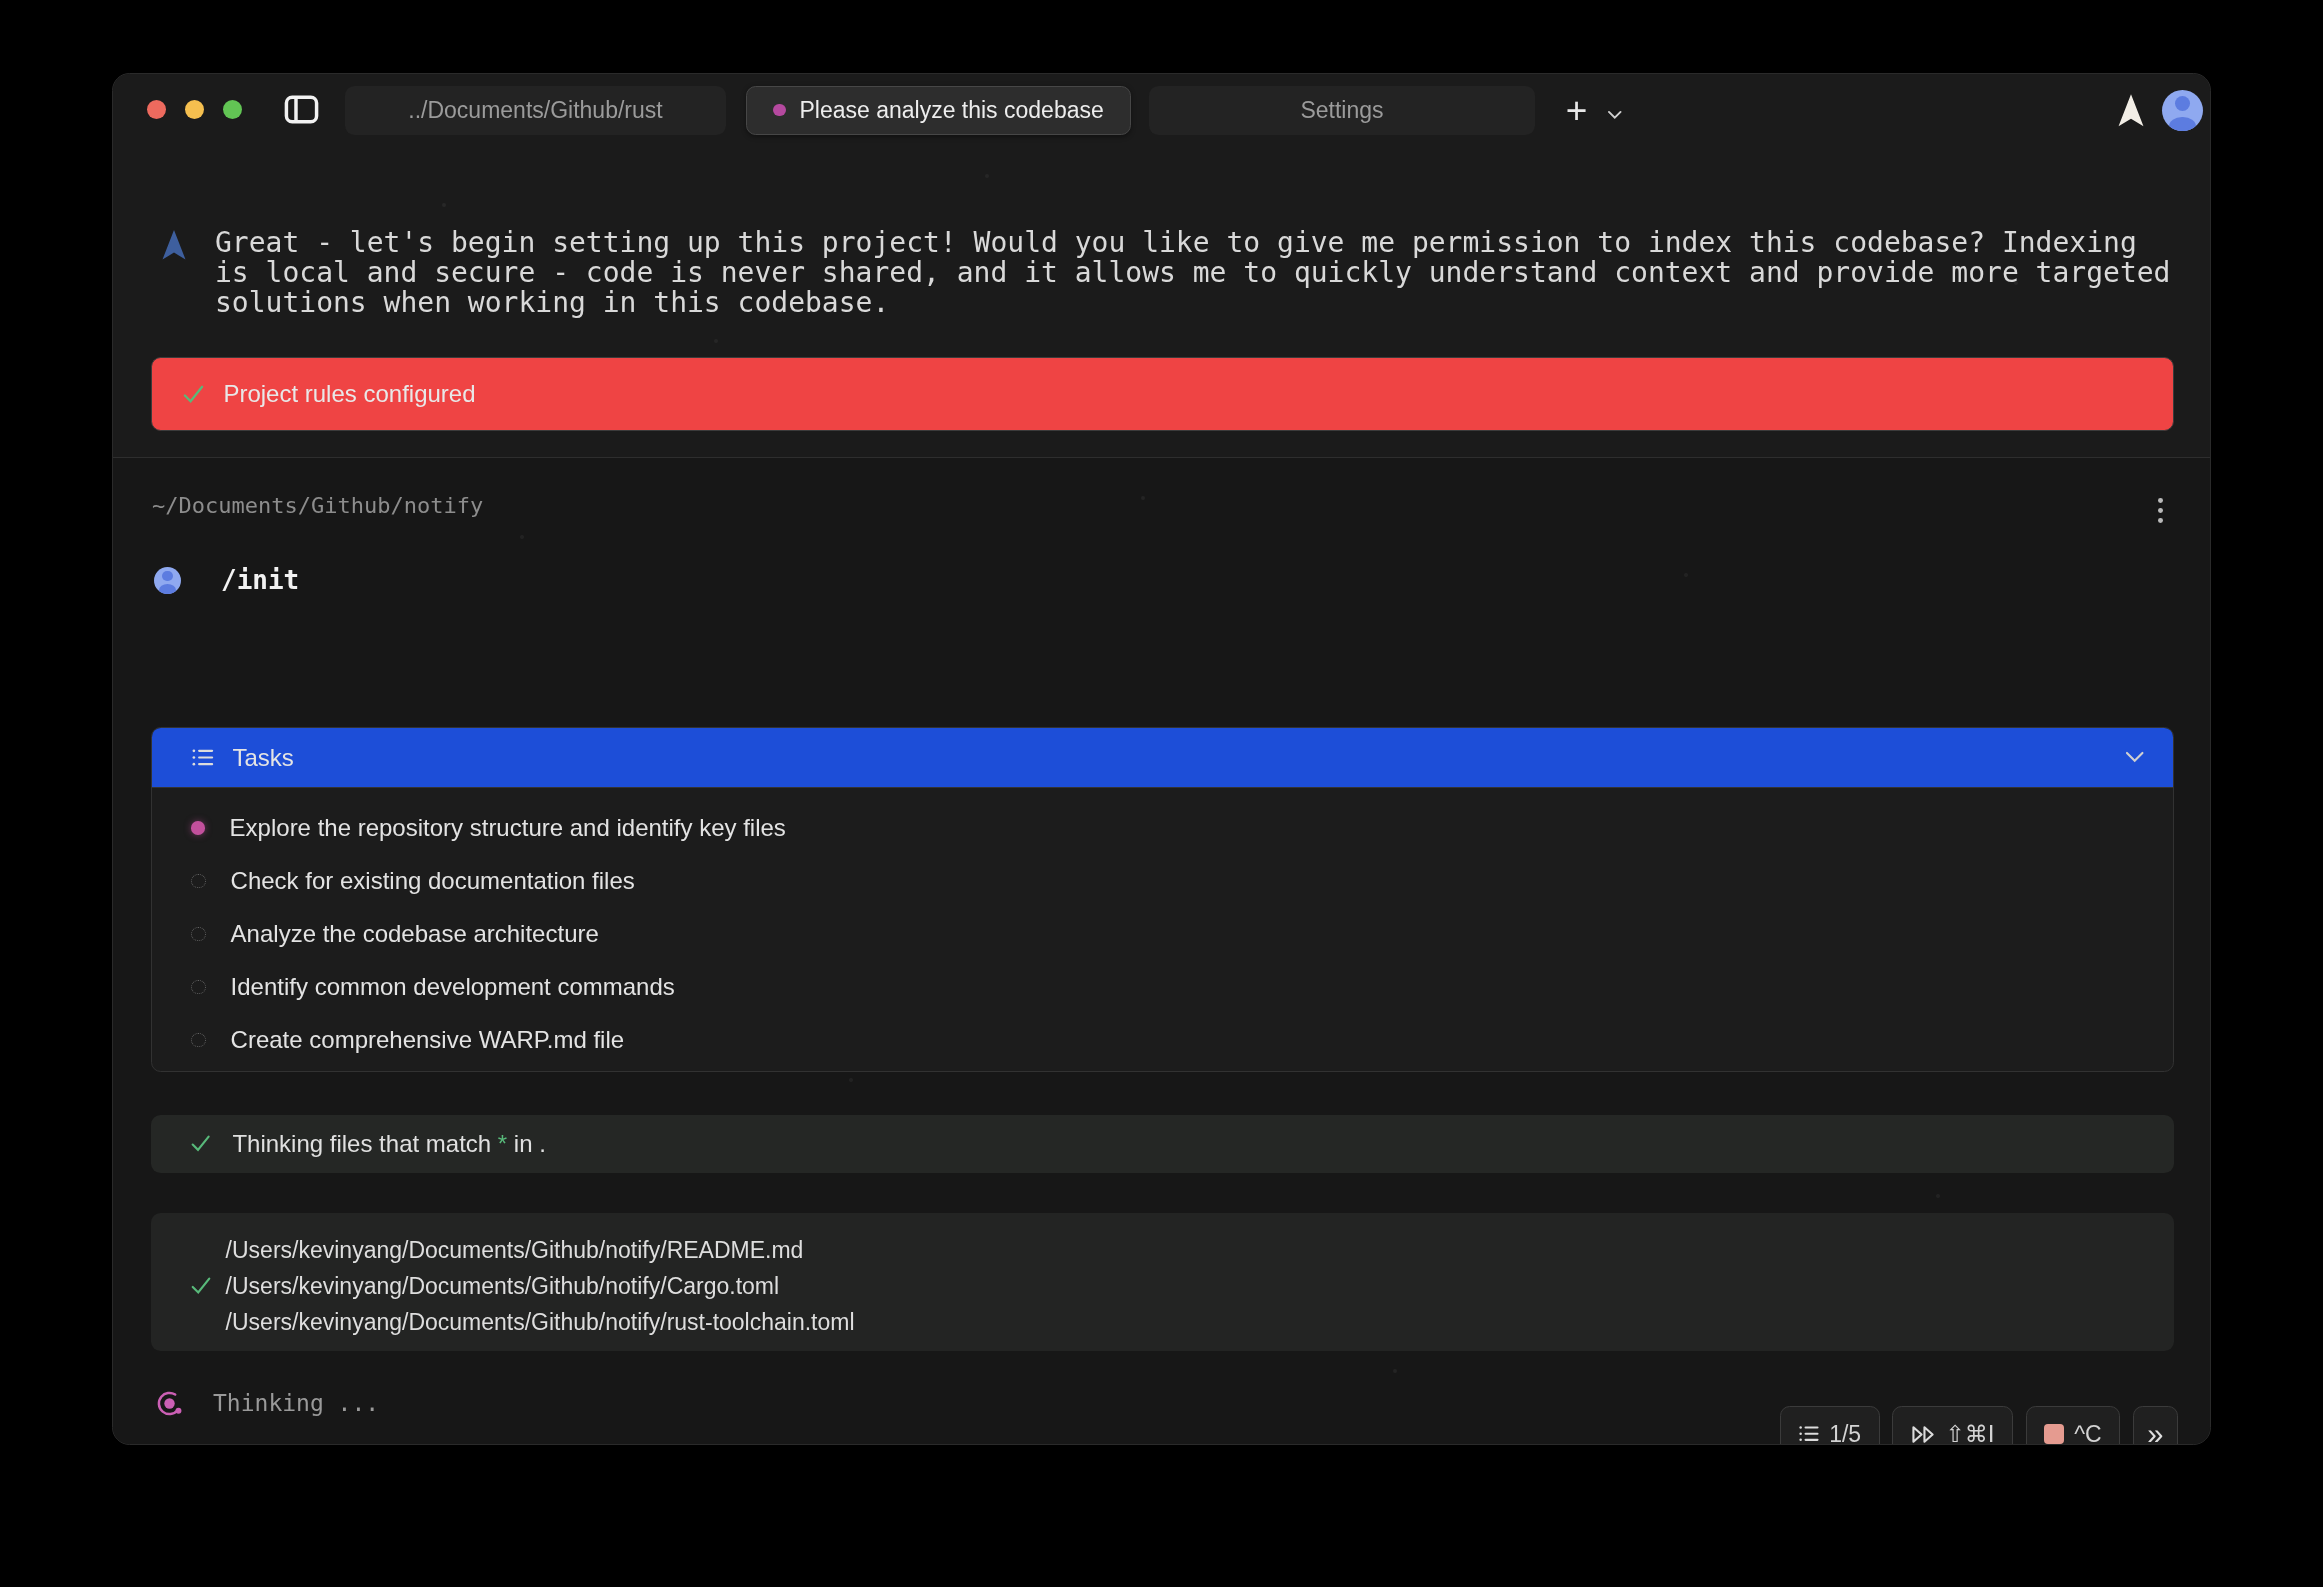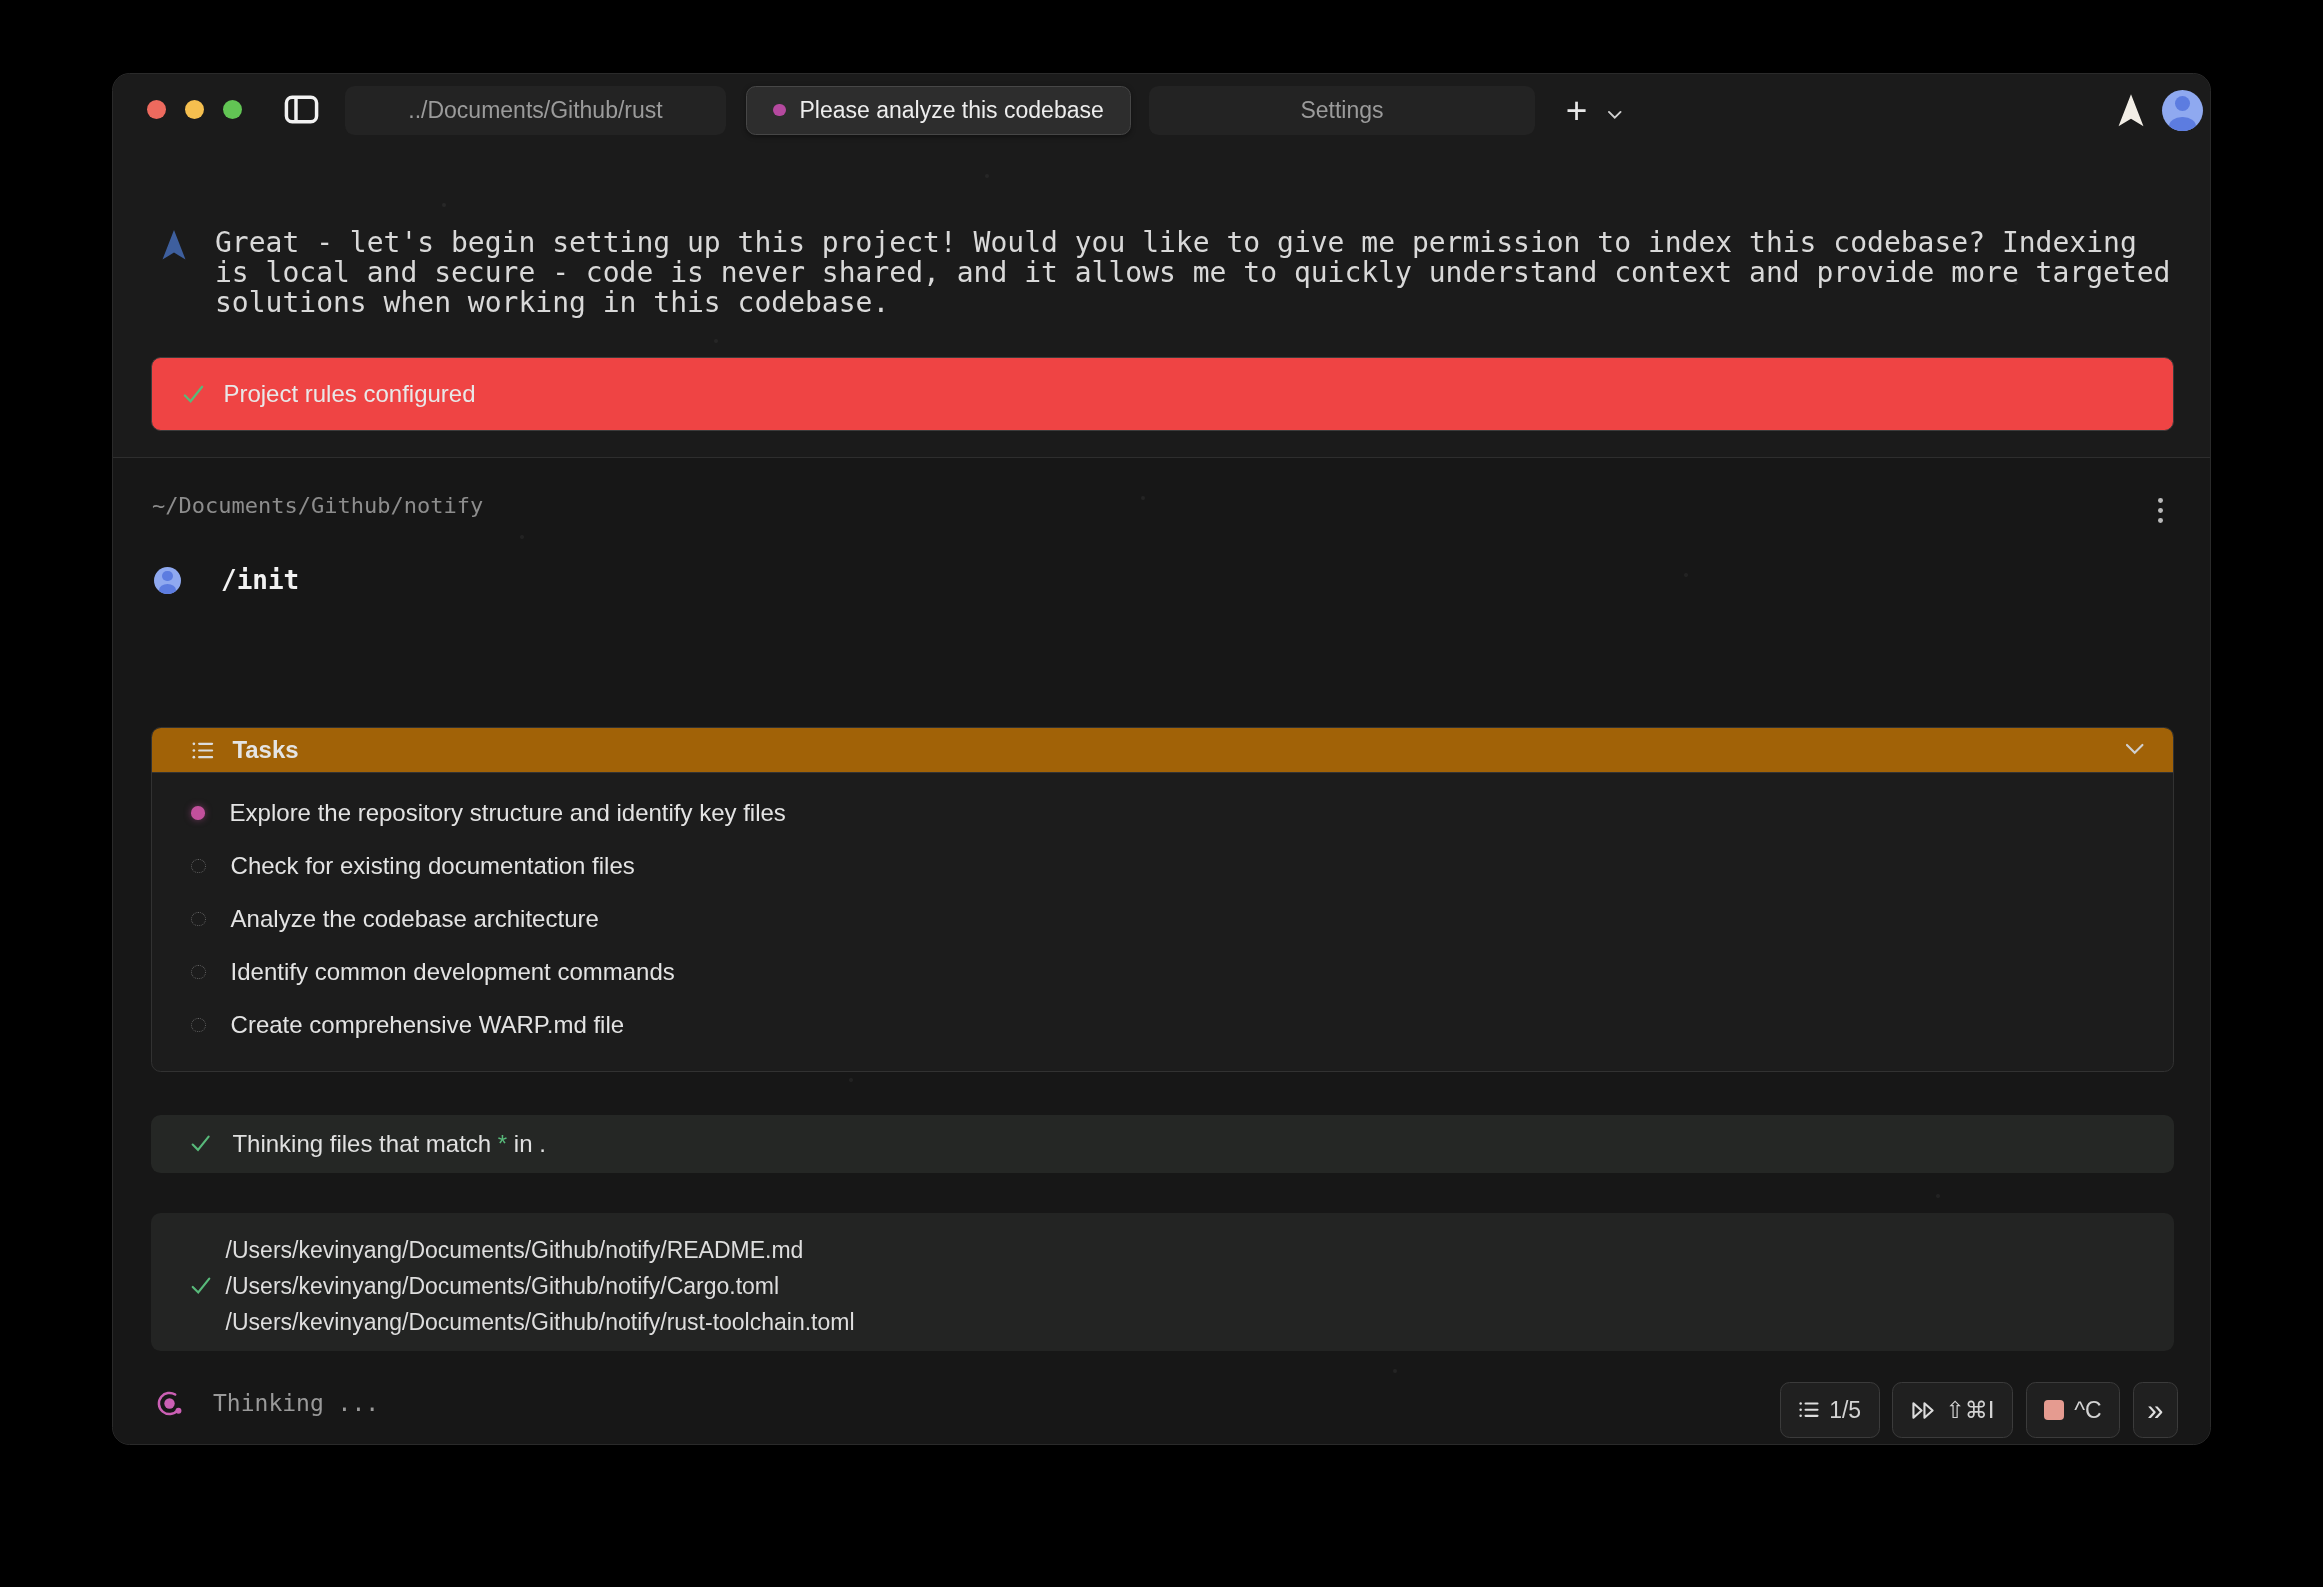--- a/index.html
+++ b/index.html
@@ -62,22 +62,22 @@
   .kebab { position:absolute; left:2028px; top:33px; width:39px; height:39px;
     display:flex; flex-direction:column; align-items:center; justify-content:center; gap:4.9px; }
   .kebab span { width:4.9px; height:4.9px; border-radius:50%; background:#b9b9b9; }
   .cmd-row { position:absolute; left:41px; top:107px; display:flex; align-items:center; gap:40px; }
   .cmd-avatar { width:27px; height:27px; }
   .cmd-text { font-family:"DejaVu Sans Mono", monospace; font-weight:bold; font-size:26px; color:#f2f2f2; }
   .conv2 .ai-row { top:167px; left:49px; }
 
   
   .tasks-panel { top:269px; height:345px; background:#1c1c1c; border:1px solid #323232; overflow:hidden; }
-  .tasks-header { height:45px; background:#a16207; border-bottom:1px solid #333;
-    display:flex; align-items:center; padding:0 29px 0 39px; gap:18.4px;font-weight:bold; }
+  .tasks-header { height:60px; background:#1d4ed8; border-bottom:1px solid #333;
+    display:flex; align-items:center; padding:0 29px 0 39px; gap:18.4px; }
   .list-icon { width:23px; height:23px; color:#dcdcdc; flex:0 0 auto; }
   .tasks-title { font-size:24px; color:#e4e4e4; flex:1 1 auto; }
   .tasks-chevron { color:#d0d0d0; }
   .tasks-body { padding-top:13.6px; }
   .task-row { height:53px; display:flex; align-items:center; padding-left:39px; gap:25px; }
   .task-bullet { width:14.6px; height:14.6px; border-radius:50%; border:1.9px dotted #626262; flex:0 0 auto; }
   .task-bullet.active { width:13.6px; height:13.6px; border:none; background:#c2509c; box-shadow:0 0 7.8px rgba(194,80,156,.5); }
   .task-label { font-size:24px; color:#e3e3e3; }
 
   
@@ -93,21 +93,21 @@
   .file-check.empty { visibility:hidden; }
   .file-path { font-size:23px; color:#dedede; }
 
   
   .status-bar { position:absolute; left:0; top:924px; width:100%; height:46px; }
   .spinner { position:absolute; left:43px; top:7.8px; width:27px; height:27px; }
   .thinking { position:absolute; left:100px; top:7.8px; font-size:23px; color:#9a9a9a; }
   .actions { position:absolute; right:32px; top:0; display:flex; gap:12.6px; }
   .btn { height:56px; border-radius:9.7px; background:#202020; border:1px solid #3b3b3b;
     display:flex; align-items:center; justify-content:flex-start; gap:9.7px;
-    padding:0 17.5px; color:#d3d3d3; font-size:23px; }
+    padding:0 17.5px; color:#d3d3d3; font-size:23px;margin-top:24px; }
   .btn .list-icon { width:21.3px; height:21.3px; }
   .ff-icon { width:25px; height:23px; color:#dcdcdc; }
   .stop-square { width:20.4px; height:20.4px; border-radius:3.9px; background:#e59b90; }
   .btn-more { font-size:29px; padding:0 13.6px; color:#e0e0e0; }
   .shortcut { font-family:"DejaVu Sans", "Liberation Sans", sans-serif; }
 
   .noise1 { box-shadow: 330px 58px 0 1px rgba(255,255,255,.06), 873px 29px 0 1px rgba(255,255,255,.05),
     1456px 87px 0 1px rgba(255,255,255,.07), 1902px 136px 0 1px rgba(255,255,255,.05),
     602px 194px 0 1px rgba(255,255,255,.05), 1698px 243px 0 1px rgba(255,255,255,.06); }
   .noise2 { box-shadow: 408px 78px 0 1px rgba(255,255,255,.05), 1029px 39px 0 1px rgba(255,255,255,.06),

